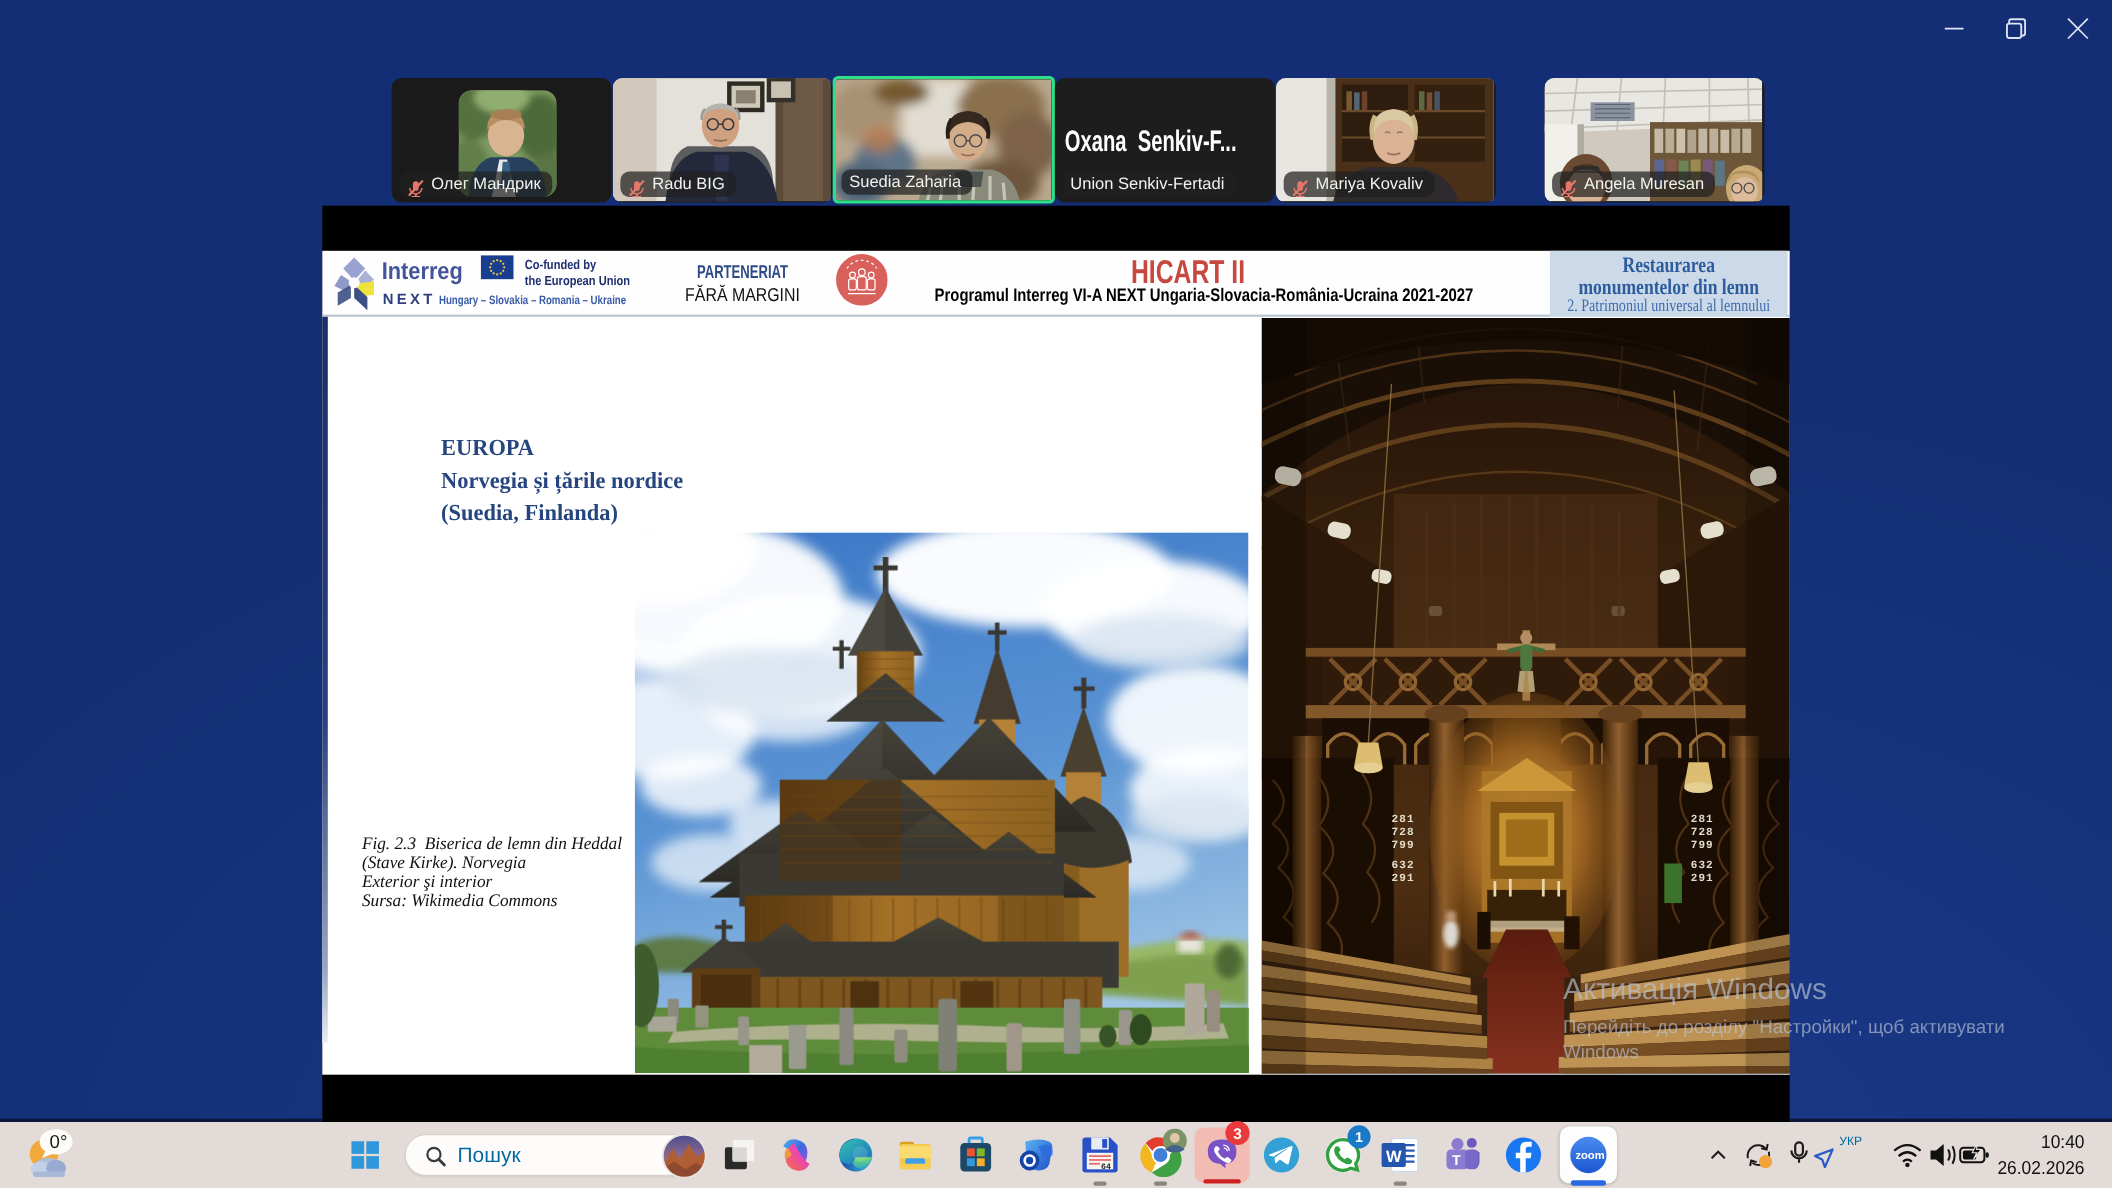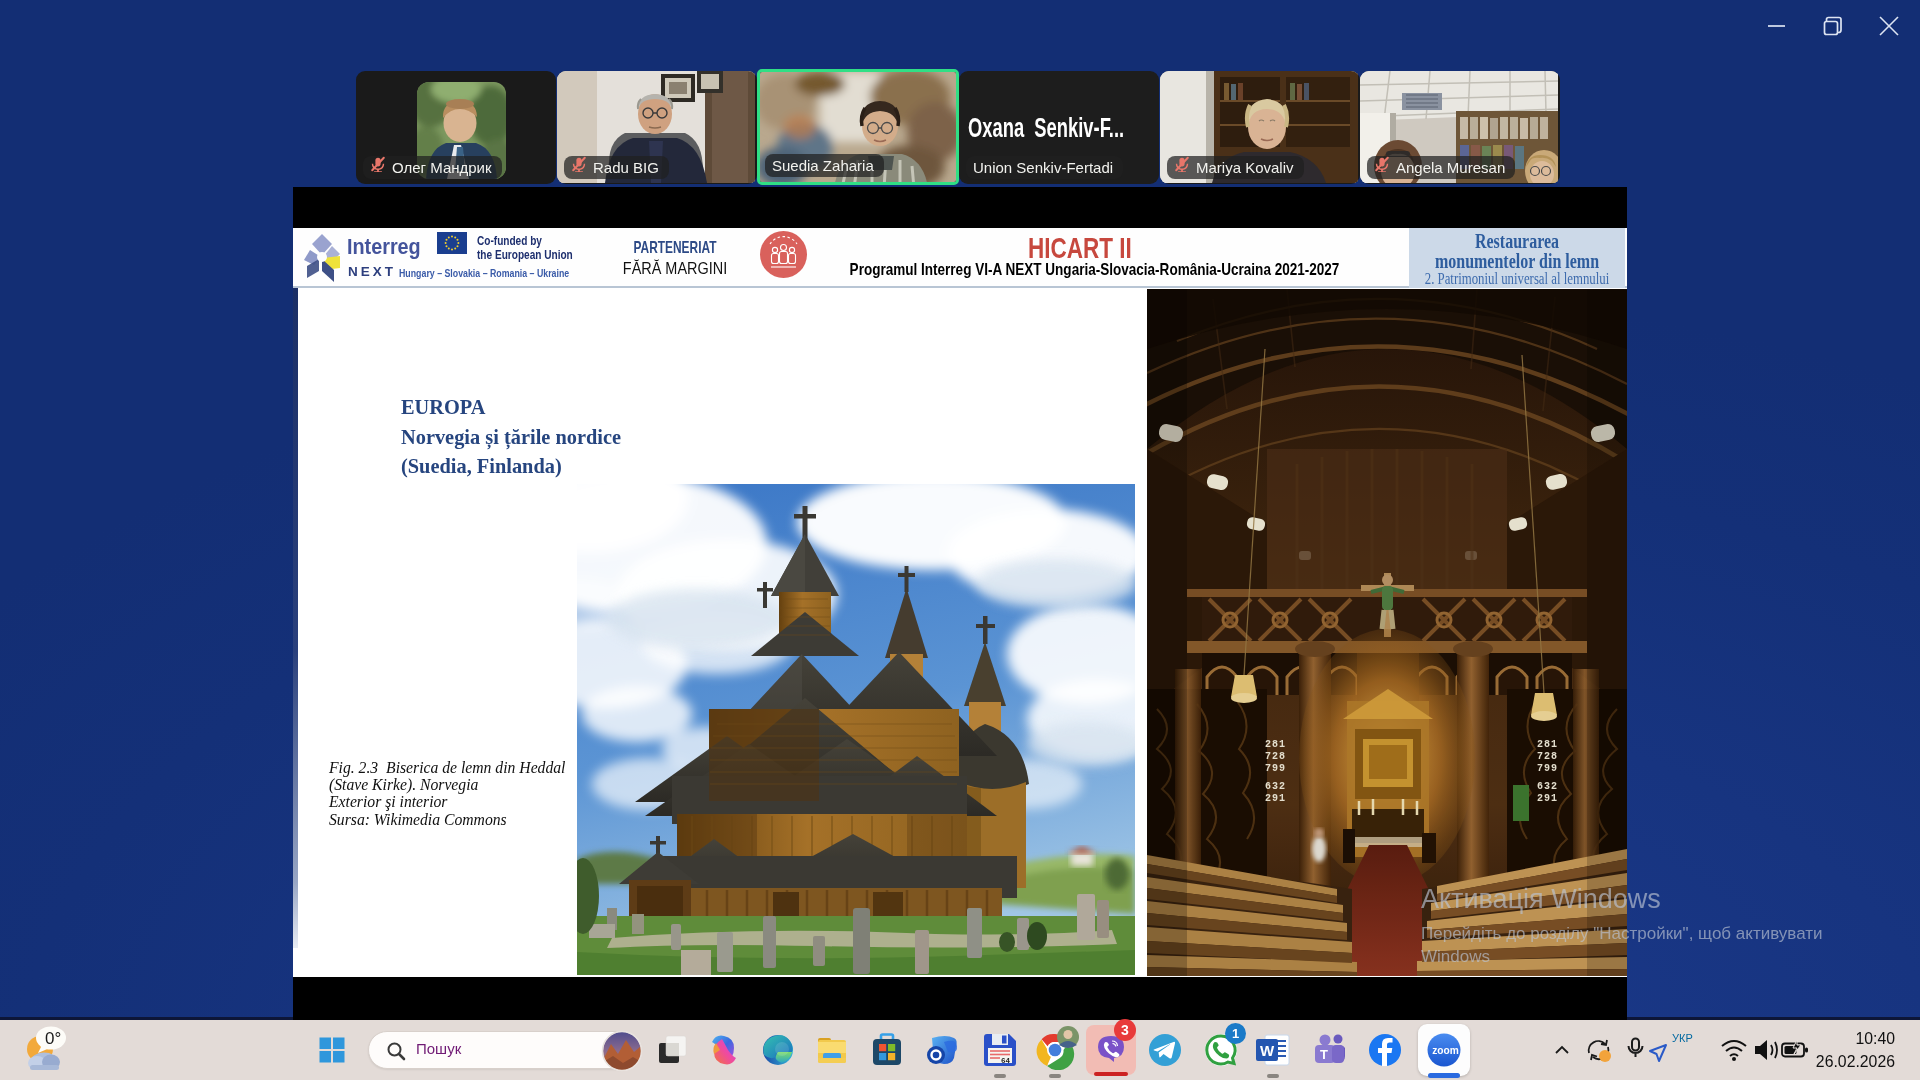--- a/index.html
+++ b/index.html
@@ -8,21 +8,21 @@
          background:radial-gradient(ellipse 1500px 800px at 62% 100%, #1c3a8c 0%, #173480 50%, #143078 78%, #132e74 100%); }
   .abs { position:absolute; }
 
   
   .tile { position:absolute; top:71px; height:113px; width:200px; background:#1a1a1a;
           border-radius:9px; overflow:hidden; }
   .tile > svg { position:absolute; top:0; left:0; }
   .nlabel .mic { position:static; }
   .nlabel { position:absolute; left:7px; bottom:5px; background:rgba(32,32,32,0.72);
             border-radius:8px; color:#f2f2ee; font-size:15px; line-height:23px;
-            padding:0 10px 0 7px; display:flex; align-items:flex-start; white-space:nowrap; }
+            padding:0 10px 0 7px; display:flex; align-items:flex-end; white-space:nowrap; }
   .nlabel .mic { width:16px; height:16px; margin-right:6px; flex:0 0 auto; }
 
   
   #pres { position:absolute; left:293px; top:187px; width:1334px; height:833px; background:#000;padding-left:15px; }
   #phead { position:absolute; left:0; top:41px; width:1334px; height:60px; background:#fefefe;
            border-bottom:2px solid #b8c5d4; }
   #pslide { position:absolute; left:0; top:101px; width:1334px; height:689px; background:#fff; }
   #leftbar { position:absolute; left:0px; top:0px; width:5px; height:660px;
              background:linear-gradient(180deg,#1b2f66 0%, #2a407c 55%, #98a6c4 90%, #e8ecf4 100%); }
 
@@ -204,21 +204,21 @@
   </svg>
   <div class="nlabel"><svg class="mic" viewBox="0 0 16 16">
         <g fill="#e8766a">
           <rect x="5.4" y="1.8" width="5.2" height="8.6" rx="2.6"></rect>
           <path d="M3.2 7.8 a4.8 4.8 0 0 0 9.6 0 l1.4 0 a6.2 6.2 0 0 1 -5.3 6.1 l0 1.3 l3 0 l0 1.2 l-7.8 0 l0 -1.2 l3 0 l0 -1.3 a6.2 6.2 0 0 1 -5.3 -6.1 z"></path>
         </g>
         <line x1="2.2" y1="14.2" x2="13.8" y2="1.8" stroke="#e8766a" stroke-width="2" stroke-linecap="round"></line>
       </svg>Mariya Kovaliv</div>
 </div>
 
-<div class="tile" style="left:1360px;">
+<div class="tile" style="left:1404px;">
   <svg width="198" height="112" viewBox="0 0 198 112">
     <rect width="198" height="112" fill="#cfc9c0"></rect>
 
     <polygon points="0,0 198,0 198,42 0,50" fill="#e9e7e1"></polygon>
     <g stroke="#c2bfb6" stroke-width="1.5">
       <line x1="0" y1="14" x2="198" y2="10"></line>
         <line x1="0" y1="30" x2="198" y2="24"></line>
         <line x1="0" y1="46" x2="198" y2="38"></line>
       <line x1="30" y1="0" x2="24" y2="49"></line>
         <line x1="70" y1="0" x2="66" y2="48"></line>
@@ -804,21 +804,21 @@
       <rect x="9.5" y="23" width="11.5" height="11.5"></rect>
         <rect x="23" y="23" width="11.5" height="11.5"></rect>
     </g>
   </svg>
 
   <div style="position:absolute;left:368px;top:11px;width:269px;height:38px;background:#fefcfb;border:1px solid #d8d0cb;border-radius:19px;box-shadow:0 1px 2px rgba(0,0,0,0.08);">
     <svg style="position:absolute;left:17px;top:9px;" width="20" height="20" viewBox="0 0 20 20">
       <circle cx="8.5" cy="8.5" r="6" fill="none" stroke="#3a3a3a" stroke-width="2"></circle>
       <line x1="13" y1="13" x2="18" y2="18" stroke="#3a3a3a" stroke-width="2.6" stroke-linecap="round"></line>
     </svg>
-    <div style="position:absolute;left:47px;top:8px;font-size:15px;color:#701a75;">Пошук</div>
+    <div style="position:absolute;left:47px;top:8px;font-size:19px;color:#0369a1;">Пошук</div>
     <svg style="position:absolute;left:232px;top:-2px;" width="42" height="42" viewBox="0 0 42 42">
       <defs>
           <linearGradient id="cany" x1="0" y1="0" x2="0" y2="1">
         <stop offset="0" stop-color="#4a4a8e"></stop>
             <stop offset="0.5" stop-color="#8a6a8e"></stop>
             <stop offset="1" stop-color="#c77f4a"></stop>
       </linearGradient>
           <clipPath id="canyclip">
             <circle cx="21" cy="21" r="19"></circle>
           </clipPath>

